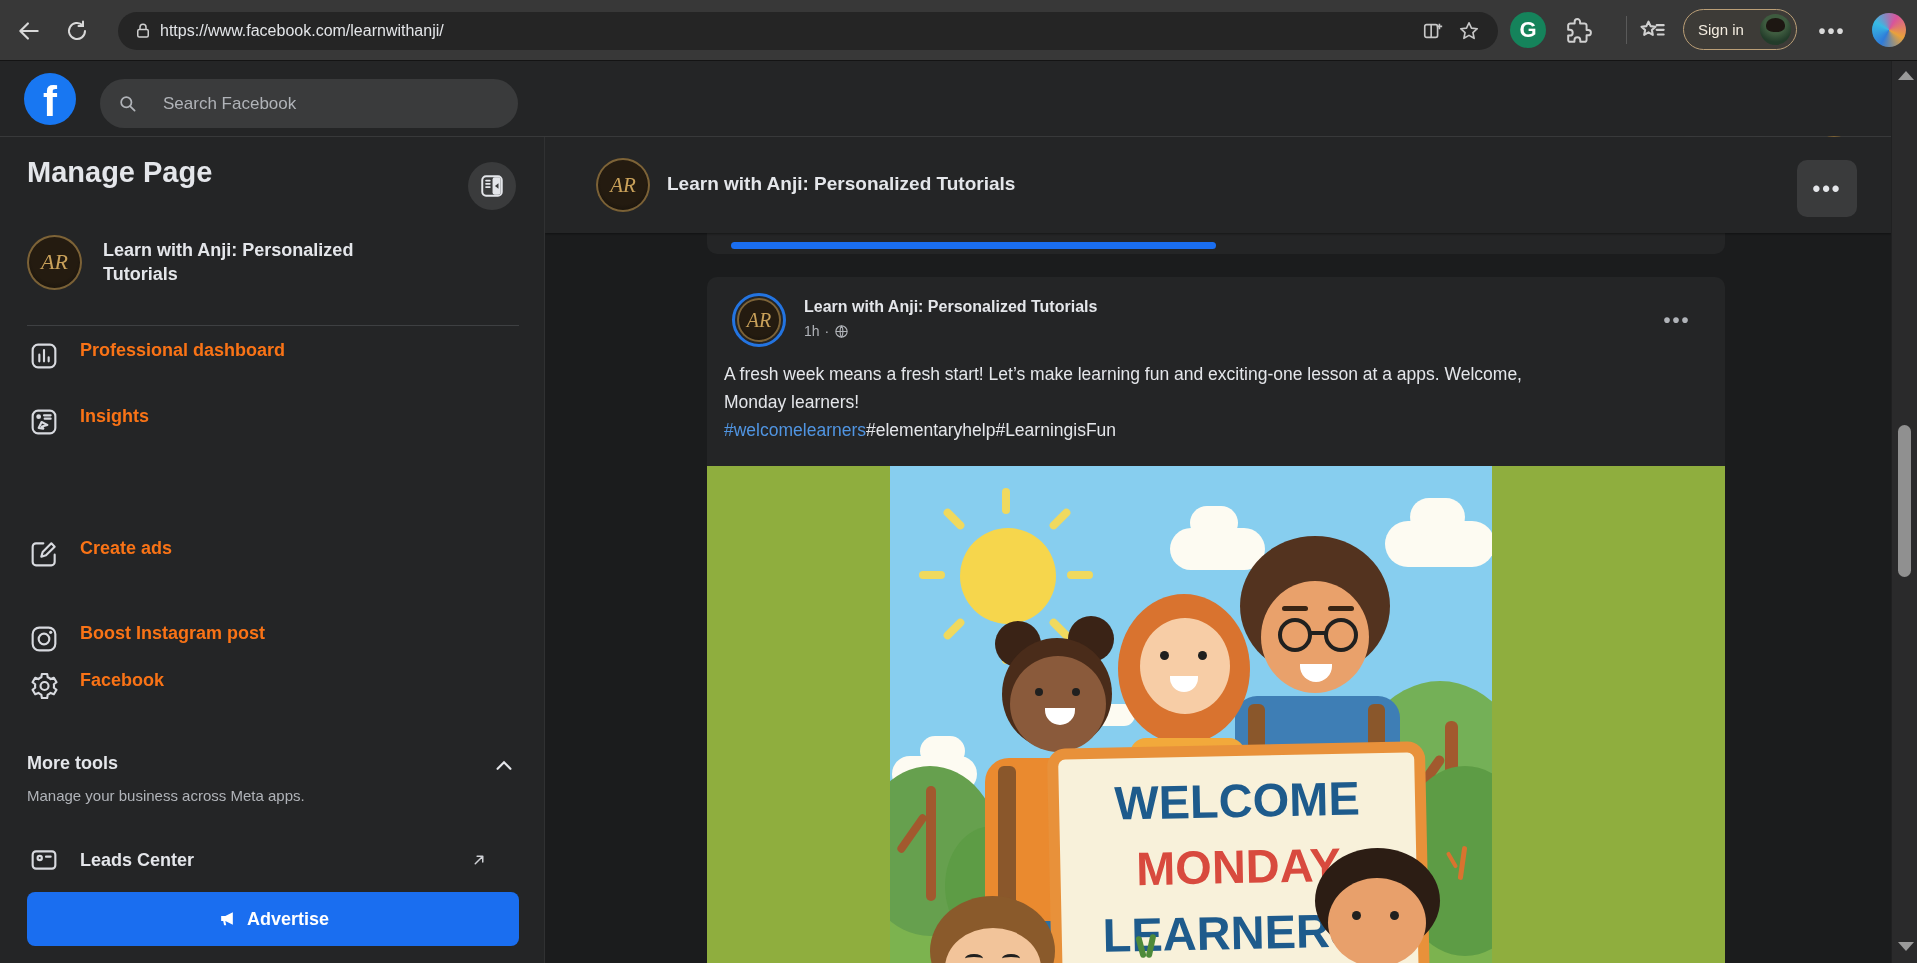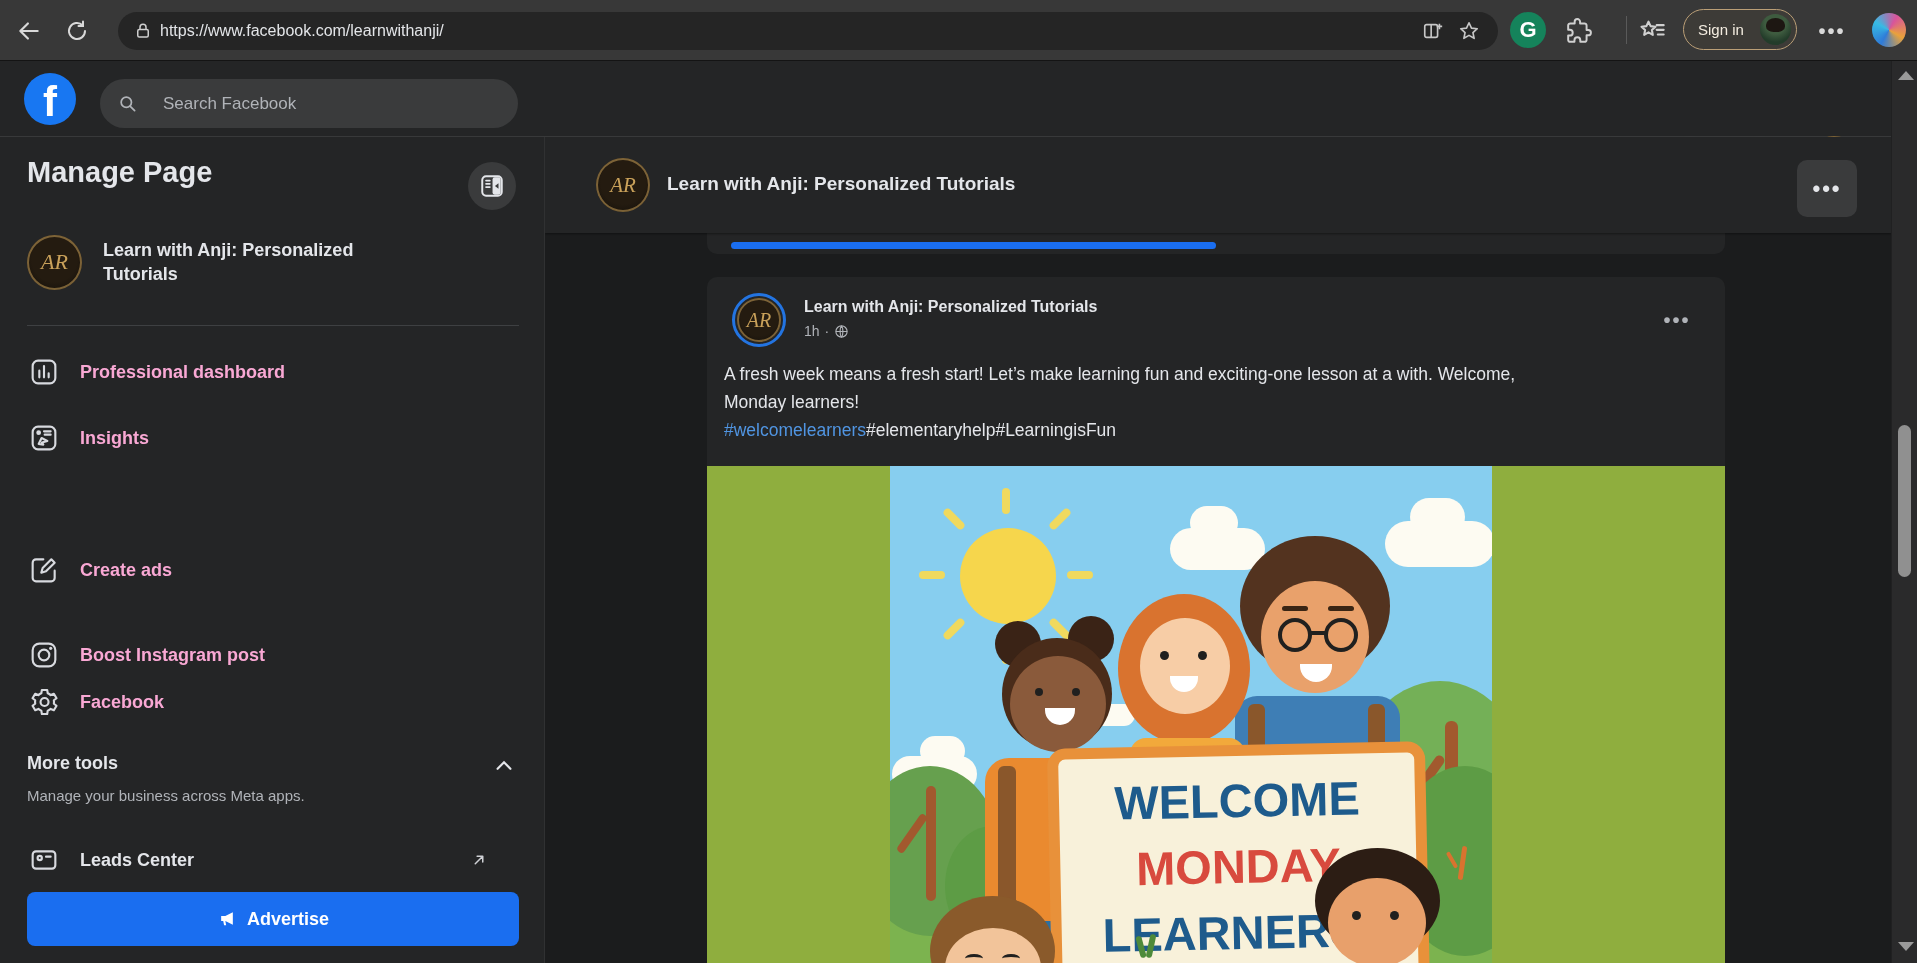--- a/index.html
+++ b/index.html
@@ -33,21 +33,21 @@
   .monoring{box-shadow:inset 0 0 0 2px rgba(201,161,90,.55);}
   .chevbadge{left:1846px;top:111px;width:24px;height:24px;border-radius:50%;background:#4e4f50;border:3px solid #242526;display:flex;align-items:center;justify-content:center;color:#e4e6ea;}
 
   
   .sidebar{left:0;top:137px;width:545px;height:826px;background:#242526;border-right:1px solid #303132;}
   .sb-title{left:27px;top:19px;font-size:29px;font-weight:bold;color:#e4e6ea;}
   .collapsebtn{left:468px;top:25px;width:48px;height:48px;border-radius:50%;background:#3a3b3c;display:flex;align-items:center;justify-content:center;color:#e4e6ea;}
   .pagerow{left:14px;top:86px;width:500px;height:78px;display:flex;align-items:center;border-radius:8px;}
   .sb-pagename{margin-left:21px;width:300px;color:#e4e6ea;font-size:18px;font-weight:bold;line-height:24px;}
   .sb-div{left:27px;top:188px;width:492px;height:1px;background:#3e4042;}
-  .sb-item{left:14px;width:500px;height:64px;display:flex;align-items:center;border-radius:8px;color:#f9a8d4;}
+  .sb-item{left:14px;width:500px;height:64px;display:flex;border-radius:8px;color:#f97316;}
   .sb-item .ic{width:32px;height:32px;margin-left:14px;color:#d8dadf;}
   .sb-item .lb{margin-left:20px;font-size:18px;font-weight:bold;}
   .moretools{left:27px;top:616px;width:492px;color:#e4e6ea;}
   .mt-title{font-size:18px;font-weight:bold;}
   .mt-sub{font-size:15px;color:#b0b3b8;margin-top:13px;}
   .leadsrow{left:14px;top:698px;width:500px;height:50px;display:flex;align-items:center;color:#e4e6ea;overflow:hidden;}
   .btm-mask{left:0;top:745px;width:544px;height:81px;background:#242526;}
   .advertise{left:27px;top:755px;width:492px;height:54px;border-radius:8px;background:#1a6ef0;color:#fff;display:flex;align-items:center;justify-content:center;gap:10px;font-size:18px;font-weight:bold;border:none;}
 
   
@@ -341,21 +341,21 @@
         <span>1h</span>
         <span>·</span>
         <svg width="15" height="15" viewBox="0 0 24 24" fill="none" stroke="#b0b3b8" stroke-width="1.8">
             <circle cx="12" cy="12" r="9"></circle>
             <path d="M3 12h18M12 3c3 3.2 3 14.8 0 18M12 3c-3 3.2-3 14.8 0 18"></path>
           </svg>
       </div>
       <div class="abs post-more">•••</div>
 
       <div class="abs post-body">
-        <span style="display:block;">A fresh week means a fresh start! Let’s make learning fun and exciting-one lesson at a with. Welcome,</span>
+        <span style="display:block;">A fresh week means a fresh start! Let’s make learning fun and exciting-one lesson at a apps. Welcome,</span>
         <span style="display:block;">Monday learners!</span>
         <span style="display:block;">
           <span class="tag-link">#welcomelearners</span><span class="tag-plain">#elementaryhelp#LearningisFun</span>
         </span>
       </div>
 
       <div class="abs postimg">
         <div class="abs panel">
 
           <div class="abs sun"></div>

